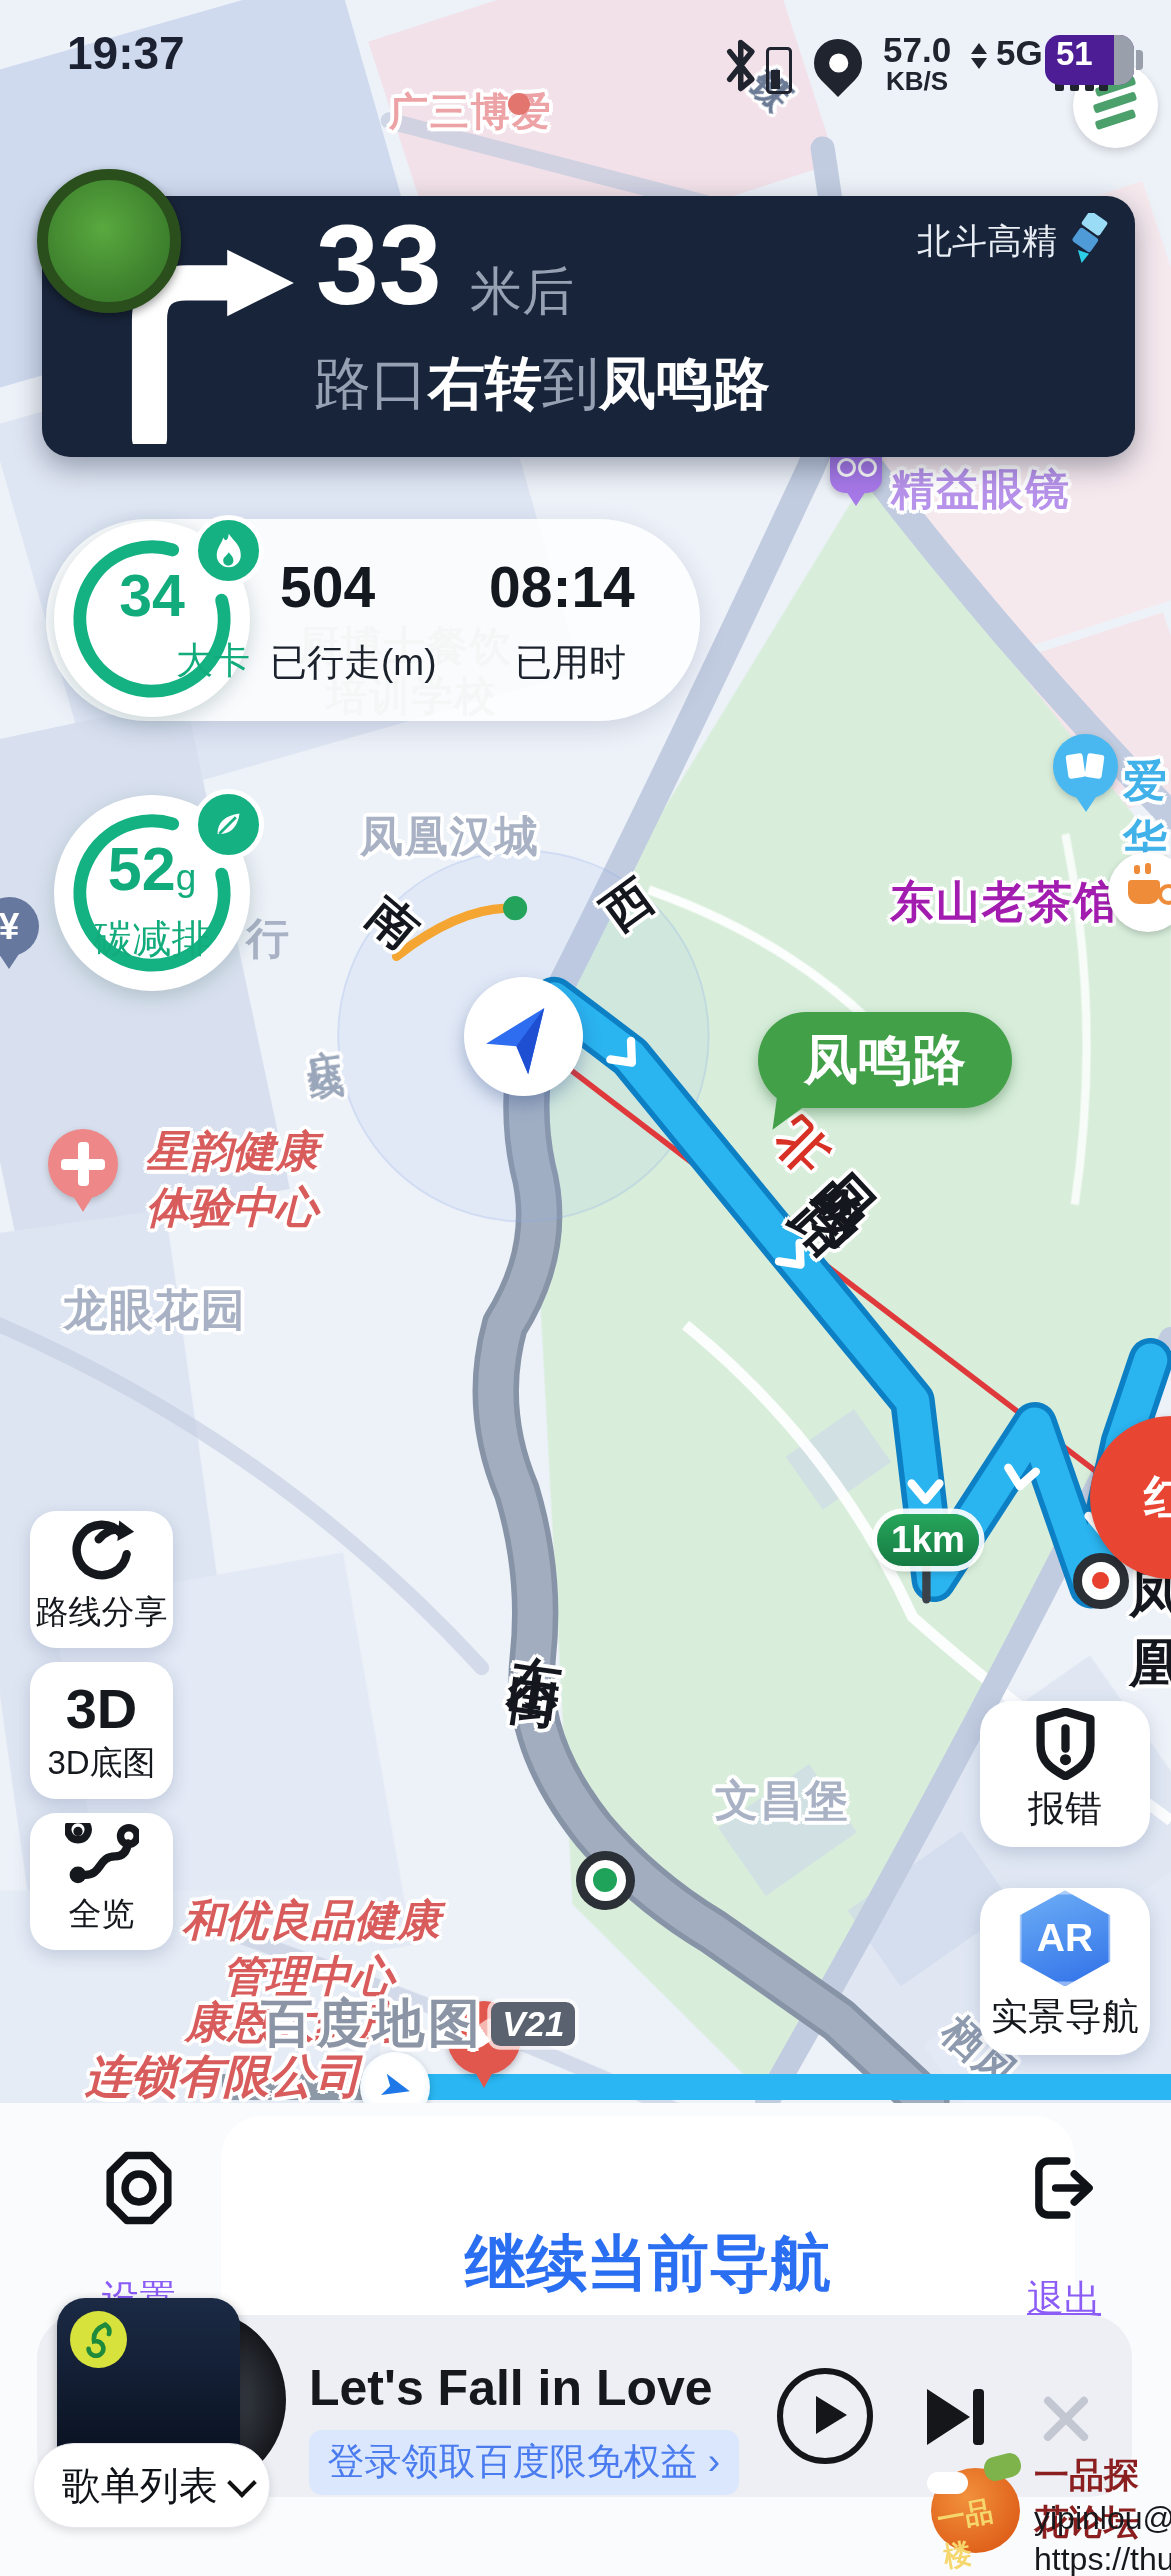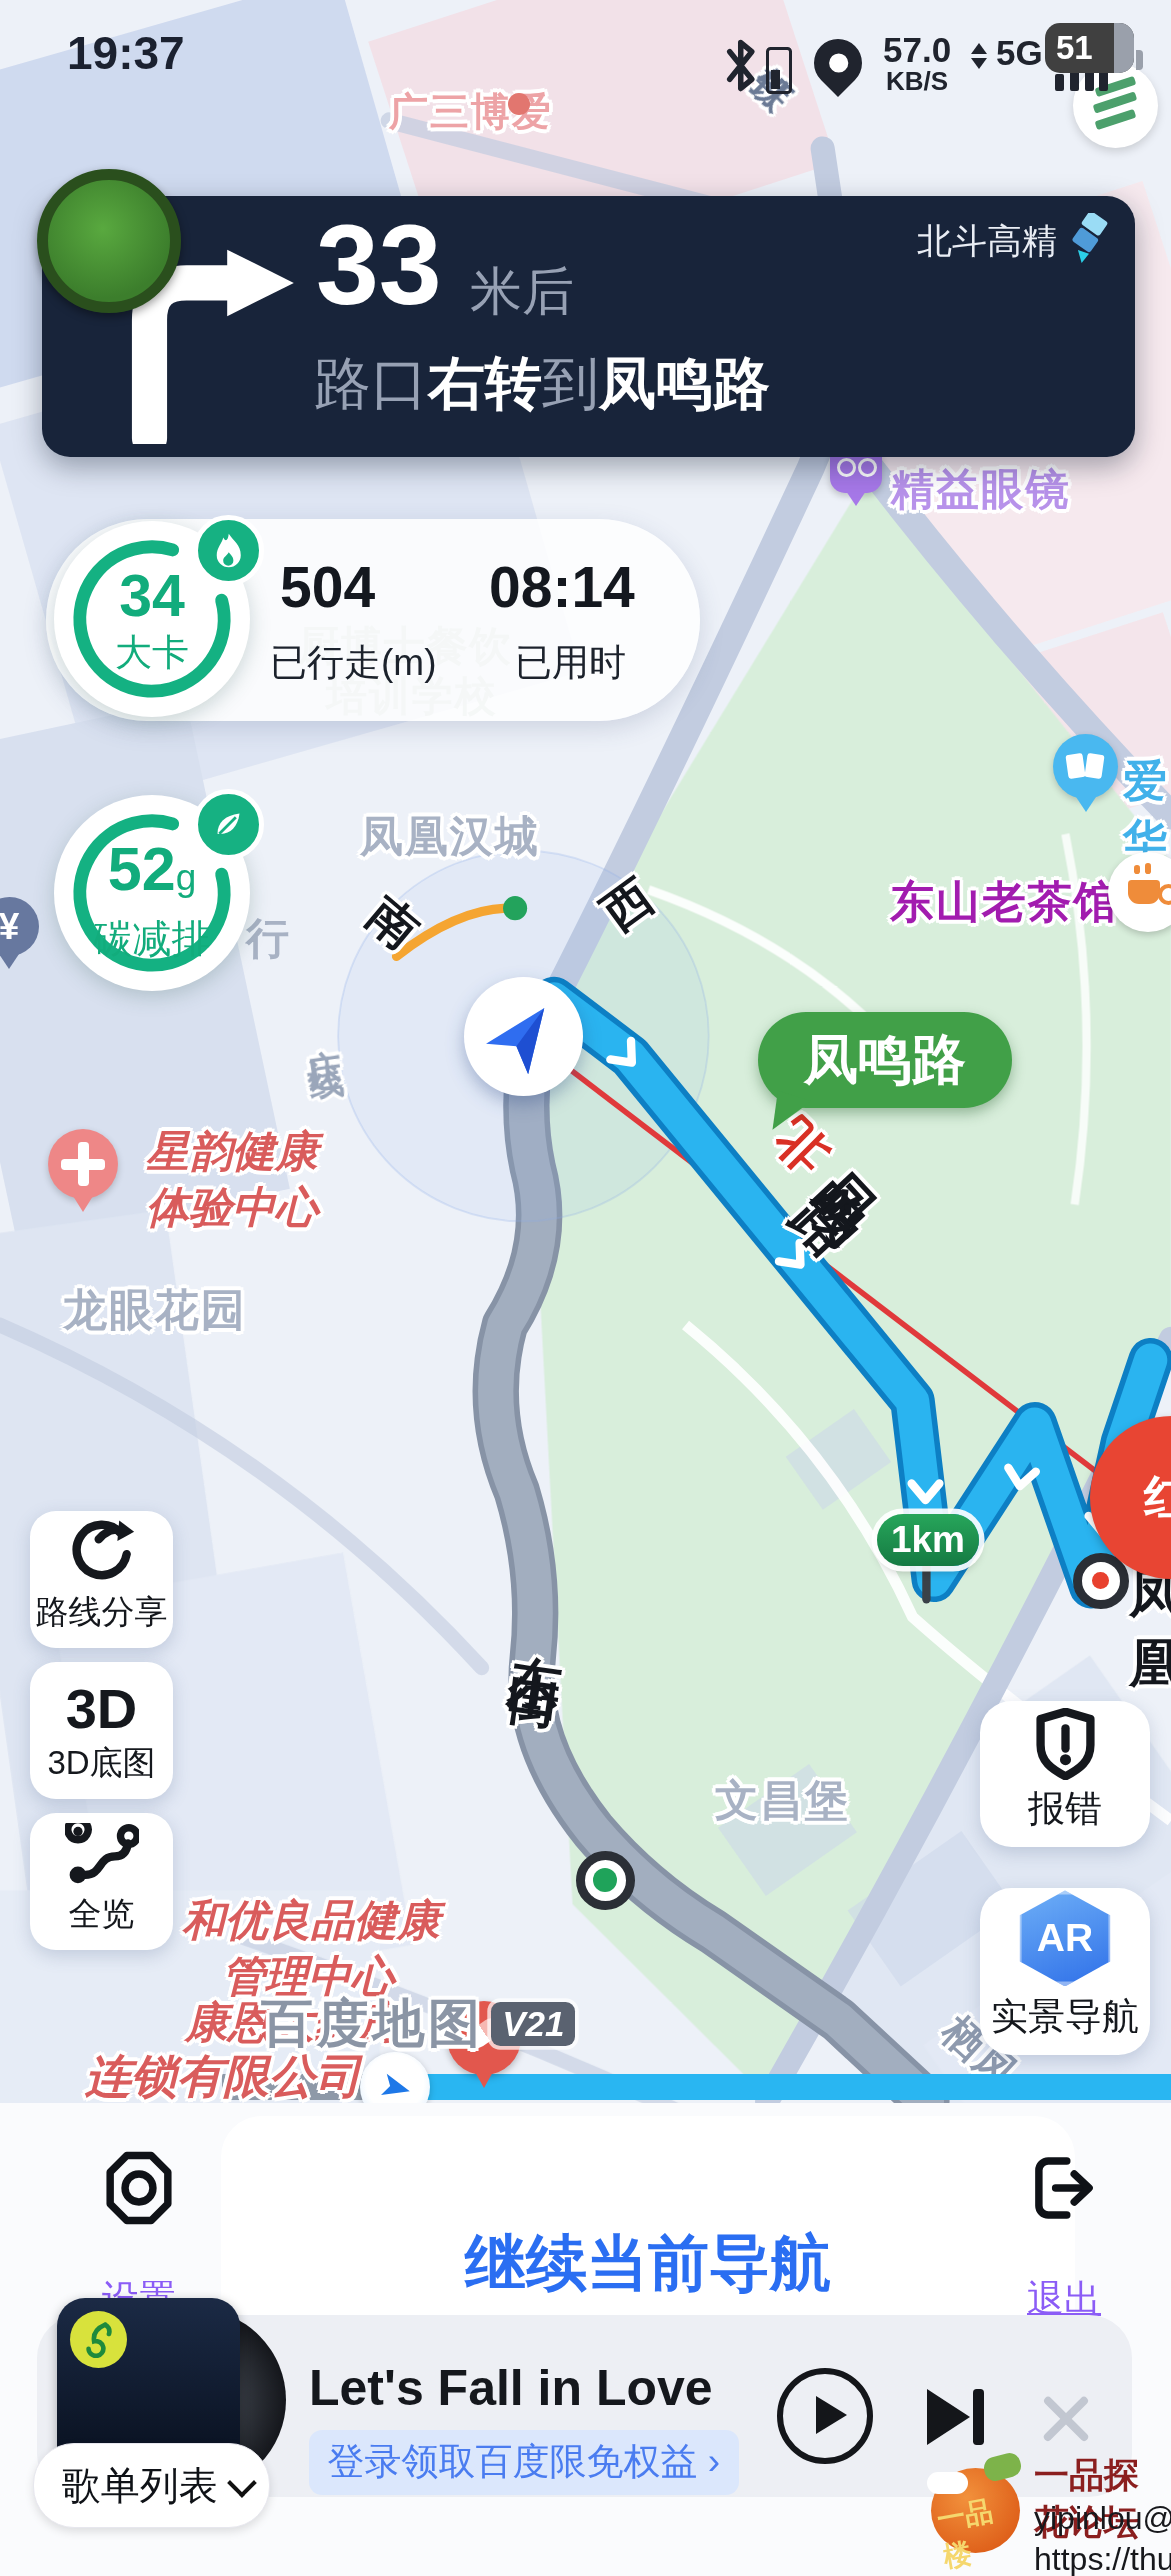--- a/index.html
+++ b/index.html
@@ -254,21 +254,21 @@
       <div style="width:0;height:0;border-left:8.3px solid transparent;border-right:8.3px solid transparent;border-top:11px solid #20242e;"></div>
     </div>
     <div class="abs" style="left:271px;top:1.9px;font-size:35px;font-weight:800;color:#20242e;">5G</div>
     <div class="abs" style="left:330px;top:7.4px;width:57px;height:52px;">
       <div class="abs" style="left:0;bottom:0;width:9.3px;height:16.7px;background:#20242e;border-radius:1.9px;"></div>
       <div class="abs" style="left:15px;bottom:0;width:9.3px;height:26px;background:#20242e;border-radius:1.9px;"></div>
       <div class="abs" style="left:30px;bottom:0;width:9.3px;height:37px;background:#20242e;border-radius:1.9px;"></div>
       <div class="abs" style="left:44px;bottom:0;width:9.3px;height:50px;background:#20242e;border-radius:1.9px;"></div>
     </div>
   </div>
-  <div class="abs" style="left:1045px;top:23px;width:89px;height:50px;background:#404040;border-radius:15px;display:flex;align-items:center;">
+  <div class="abs" style="left:1045px;top:35px;width:89px;height:50px;background:#4c1d95;border-radius:15px;display:flex;">
     <span style="color:#fff;font-size:33px;font-weight:700;padding-left:11px;">51</span>
     <div style="position:absolute;right:0;top:0;width:20.4px;height:50px;background:#9aa0ab;border-radius:0 15px 15px 0;"></div>
   </div>
   <div class="abs" style="left:1136px;top:50px;width:7.4px;height:20.4px;background:#9aa0ab;border-radius:0 3.7px 3.7px 0;"></div>
 
   <div class="abs banner">
     <div class="abs b-badge" style="right:78px;top:22px;">北斗高精</div>
     <svg class="abs" width="48" height="52" viewBox="0 0 52 56" style="right:22px;top:16.7px;">
       <rect x="20" y="2" width="24" height="18" rx="3" fill="#9adcf5" transform="rotate(35 32 11)"></rect>
       <rect x="10" y="20" width="24" height="18" rx="3" fill="#4f9bd8" transform="rotate(35 22 29)"></rect>
@@ -290,21 +290,21 @@
     <span class="abs statnum" style="left:234px;top:35px;">504</span>
     <span class="abs statlab" style="left:224px;top:119px;">已行走(m)</span>
     <span class="abs statnum" style="left:443px;top:35px;">08:14</span>
     <span class="abs statlab" style="left:469px;top:119px;">已用时</span>
   </div>
   <div class="abs ringwrap" style="left:54px;top:521px;width:196px;height:196px;">
     <svg width="196" height="196" viewBox="0 0 212 212">
       <circle cx="106" cy="106" r="78" stroke="#14b182" stroke-width="14" fill="none" stroke-linecap="round" stroke-dasharray="410 80" transform="rotate(-15 106 106)"></circle>
     </svg>
     <div class="abs g" style="left:0;top:41px;width:196px;text-align:center;font-size:59px;font-weight:600;">34</div>
-    <div class="abs g" style="left:0;top:107px;width:196px;text-align:center;font-size:37px;">大卡</div>
+    <div class="abs g" style="left:0;top:115px;width:196px;text-align:right;font-size:37px;">大卡</div>
     <div class="badge-g" style="left:139px;top:-5.6px;width:61px;height:61px;">
       <svg width="31.5" height="37" viewBox="0 0 34 40">
           <path d="M17 2 C22 10 30 14 30 25 A13 13 0 0 1 4 25 C4 17 10 12 11 6 C13 10 16 11 17 2 Z" fill="#fff"></path>
           <path d="M17 22 C20 26 22 27 22 31 A5.5 5.5 0 0 1 11 31 C11 27 15 26 17 22 Z" fill="#16b182"></path>
         </svg>
     </div>
   </div>
   <div class="abs ringwrap" style="left:54px;top:795px;width:196px;height:196px;">
     <svg width="196" height="196" viewBox="0 0 212 212">
       <circle cx="106" cy="106" r="78" stroke="#14b182" stroke-width="14" fill="none" stroke-linecap="round" stroke-dasharray="410 80" transform="rotate(-15 106 106)"></circle>

